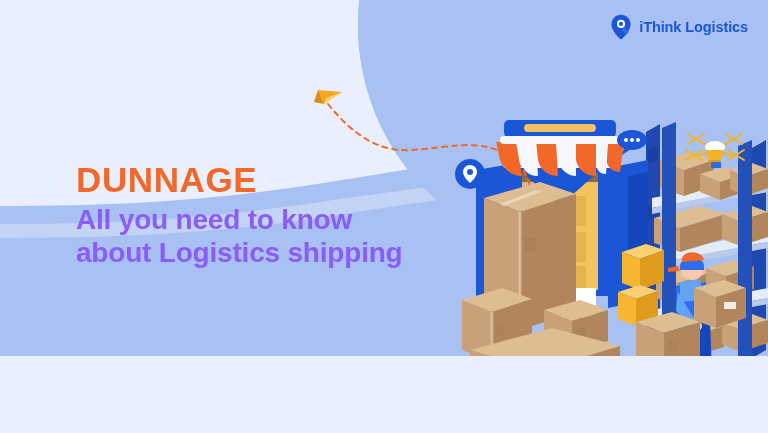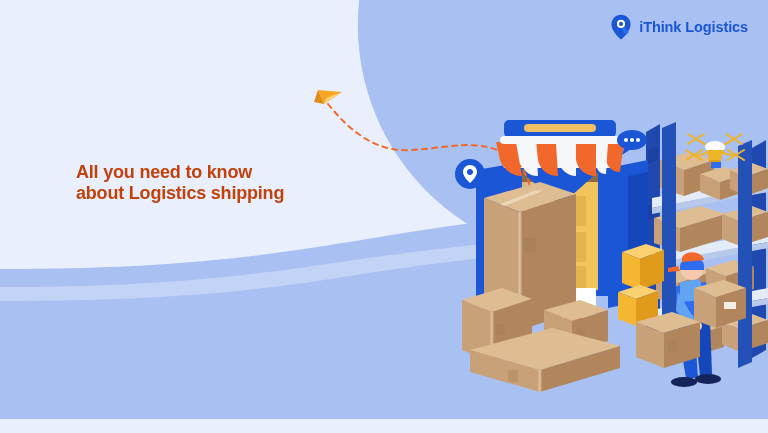--- a/index.html
+++ b/index.html
@@ -2,21 +2,21 @@
 <html><head>
 <meta charset="utf-8">
 <style>
   html,body{margin:0;padding:0;}
   body{
     width:768px;height:433px;overflow:hidden;
     font-family:"Liberation Sans", sans-serif;
     background:#e9effc;
   }
   .banner{
-    position:relative;width:768px;height:419px;overflow:hidden;
+    position:relative;width:768px;height:356px;overflow:hidden;
     background:#e9effc;
   }
   
   .bg-circle-tr{
     position:absolute;right:-60px;top:-210px;
     width:470px;height:470px;border-radius:50%;
     background:#a9c0f2;
   }
   .bg-wave{
     position:absolute;left:0;bottom:0;width:768px;height:300px;
@@ -33,21 +33,21 @@
   }
   
   .copy{
     position:absolute;left:76px;top:162px;z-index:35;width:420px;
   }
   .kicker{
     font-size:35px;font-weight:bold;color:#f2682a;
     letter-spacing:0.6px;line-height:1.05;margin:0 0 4px 0;
   }
   .subline{
-    font-size:18px;font-weight:bold;color:#c2410c;
+    font-size:28px;font-weight:bold;color:#8b5cf6;
     line-height:1.18;margin:0;letter-spacing:-0.2px;
   }
   
   .illo{position:absolute;left:0;top:0;width:768px;height:433px;z-index:20;}
   .plane-path{position:absolute;left:300px;top:68px;z-index:25;}
   .pin-bubble{position:absolute;left:452px;top:158px;z-index:30;}
   .chat-bubble{position:absolute;left:616px;top:128px;z-index:30;}
   .drone{position:absolute;left:684px;top:128px;z-index:30;}
 </style>
 </head>
@@ -288,17 +288,18 @@
       <line x1="12" y1="28" x2="26" y2="24"></line>
         <line x1="50" y1="28" x2="36" y2="24"></line>
     </g>
     <ellipse cx="31" cy="19" rx="10" ry="6" fill="#ffffff"></ellipse>
     <path d="M22 22 L40 22 L37 32 L25 32 Z" fill="#f0b429"></path>
     <path d="M25 32 L37 32 L35 38 L27 38 Z" fill="#e09a1c"></path>
     <rect x="27" y="34" width="10" height="6" fill="#2f6df0"></rect>
   </svg>
 
   <div class="copy">
+    <div class="kicker">DUNNAGE</div>
     <div class="subline">All you need to know</div>
     <div class="subline">about Logistics shipping</div>
   </div>
 
 </div>
 
 </body></html>

